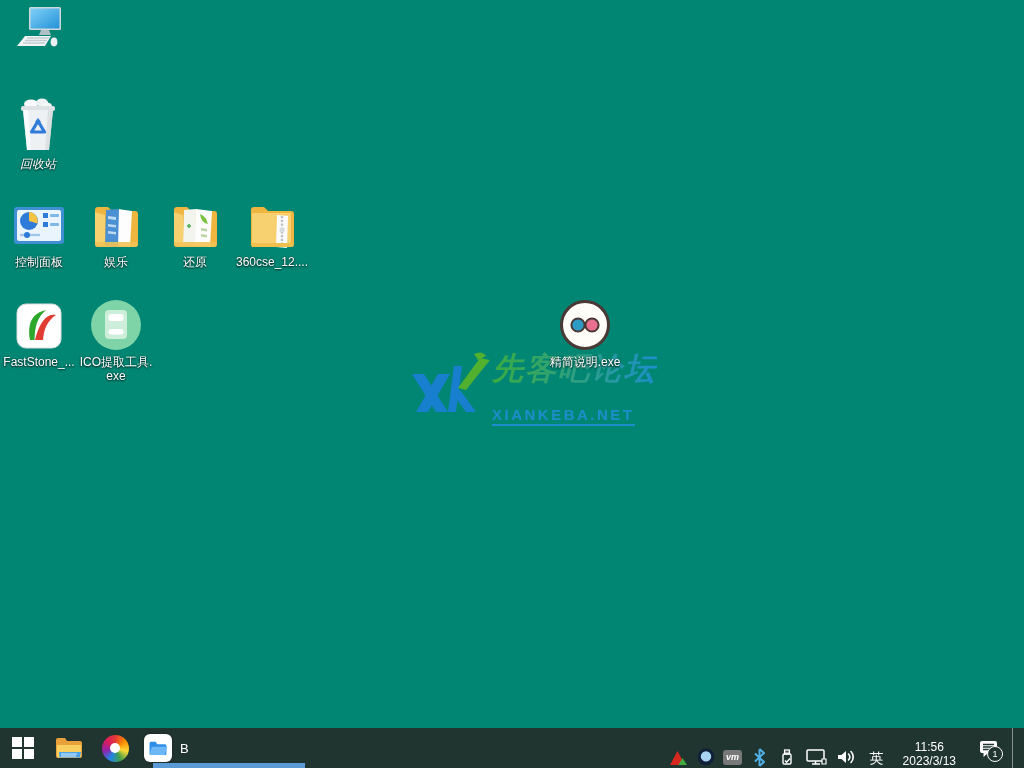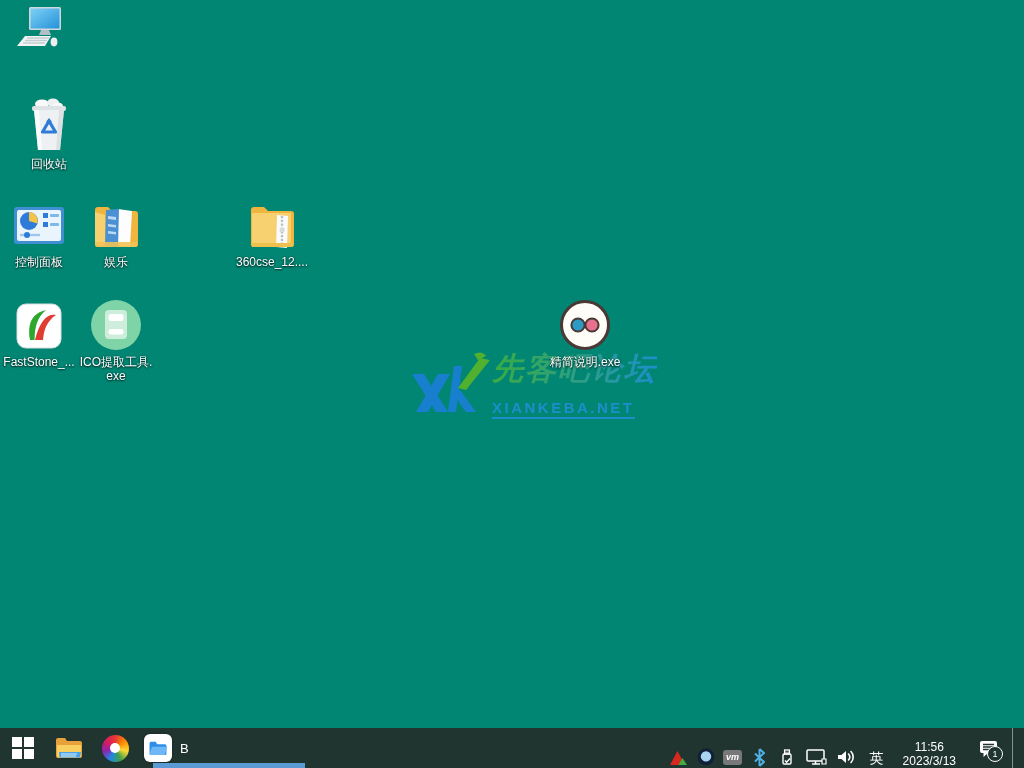--- a/index.html
+++ b/index.html
@@ -11,21 +11,21 @@
   .icon-art{height:52px;display:flex;align-items:center;justify-content:center;}
   .icon-label{margin-top:3px;font-size:12px;line-height:14px;color:#fff;text-align:center;
               text-shadow:0 1px 2px rgba(0,0,0,.75),0 0 2px rgba(0,0,0,.5);max-width:76px;word-break:break-all;}
 
   
   .watermark{position:absolute;left:404px;top:348px;display:flex;align-items:flex-start;opacity:.95;}
   .wm-text{margin-left:2px;display:flex;flex-direction:column;}
   .wm-brand{font-size:31px;font-weight:bold;font-style:italic;letter-spacing:2px;
             color:#2f9e4f;background:linear-gradient(90deg,#3fae3f 0%,#2f9e8f 60%,#1f8fd0 100%);
             -webkit-background-clip:text;background-clip:text;-webkit-text-fill-color:transparent;}
-  .wm-url{margin-top:9px;font-size:15px;font-weight:bold;letter-spacing:2.5px;color:#1f8fd0;
+  .wm-url{margin-top:16px;font-size:15px;font-weight:bold;letter-spacing:2.5px;color:#1f8fd0;
           border-bottom:2px solid #1f8fd0;padding-bottom:1px;width:max-content;}
 
   
   .caption{position:absolute;top:606px;left:0;width:100%;text-align:center;
            font-family:"DejaVu Serif",serif;font-weight:bold;font-size:64px;letter-spacing:7px;
            color:#e60d0d;
            text-shadow:-2px -2px 0 #fff,2px -2px 0 #fff,-2px 2px 0 #fff,2px 2px 0 #fff,
                        -3px 0 0 #fff,3px 0 0 #fff,0 -3px 0 #fff,0 3px 0 #fff,
                        4px 5px 3px rgba(0,0,0,.45);}
 
@@ -73,21 +73,21 @@
         <rect x="17.5" y="4.5" width="29" height="20" fill="url(#scr)"></rect>
         <path d="M28 26 h8 l2 5 h-12 z" fill="#b0bec5"></path>
         <path d="M12 32 L38 32 L32 42 L4 42 Z" fill="#f2f5f6"></path>
         <path d="M14 34 L36 34 M12 36.5 L34 36.5 M10 39 L32 39" stroke="#c3cdd2" stroke-width="1.4"></path>
         <ellipse cx="41" cy="38" rx="3.4" ry="4.4" fill="#eceff1"></ellipse>
       </svg>
     </div>
     <div class="icon-label"></div>
   </div>
 
-  <div class="icon-cell" style="left:11px;top:96px;">
+  <div class="icon-cell" style="left:0;top:96px;font-style:italic;">
     <div class="icon-art" style="height:58px;">
       <svg width="48" height="56" viewBox="0 0 48 56">
         <ellipse cx="17" cy="7" rx="7" ry="4.5" fill="#fafafa"></ellipse>
         <ellipse cx="28" cy="5.5" rx="6" ry="4" fill="#eef1f2"></ellipse>
         <ellipse cx="33" cy="9" rx="5" ry="3.5" fill="#f6f8f8"></ellipse>
         <rect x="7" y="9" width="34" height="5" rx="2" fill="#dde2e5"></rect>
         <path d="M9 13 L39 13 L35 53 L13 53 Z" fill="#eef1f3"></path>
         <path d="M9 13 L14 13 L17 53 L13 53 Z" fill="#ffffff" opacity=".7"></path>
         <path d="M34 13 L39 13 L35 53 L31 53 Z" fill="#d7dcdf" opacity=".8"></path>
         <path d="M24 24 L30.5 35 L17.5 35 Z" fill="none" stroke="#2f7bd9" stroke-width="3.2" stroke-linejoin="round"></path>
@@ -122,20 +122,35 @@
         <path d="M27 7 L41 9 L39 45 L25 43 Z" fill="#fdfdfd"></path>
         <path d="M15 8 L28 7 L27 45 L14 44 Z" fill="#4a90d2"></path>
         <path d="M17 14 l8 1 v3 l-8 -1 z M17 22 l8 1 v2.4 l-8 -1 z M17 29 l8 1 v2.4 l-8 -1 z" fill="#bcd9f2"></path>
         <path d="M4 10 L14 13 L14 45 L4 42 Z" fill="#f7d070"></path>
         <path d="M4 42 Q4 45 7 45 L44 45 Q46 45 46.6 43.4 L46 40 L4 40 Z" fill="#f2c255" opacity=".9"></path>
       </svg>
     </div>
     <div class="icon-label">娱乐</div>
   </div>
 
+  <div class="icon-cell" style="left:157px;top:200px;">
+    <div class="icon-art">
+      <svg width="50" height="48" viewBox="0 0 50 48">
+        <path d="M4 8 Q4 5 7 5 L17 5 L21 9 L44 9 Q47 9 47 12 L47 42 Q47 45 44 45 L7 45 Q4 45 4 42 Z" fill="#efb53f"></path>
+        <path d="M26 7 L42 9 L40 45 L24 43 Z" fill="#fdfdfd"></path>
+        <path d="M30 12 q6 2 8 10 q-7 -1 -8 -10 Z" fill="#7cc142"></path>
+        <path d="M31 26 l6 1 v2.4 l-6 -1 z M31 32 l6 1 v2.4 l-6 -1 z" fill="#bcd4a0"></path>
+        <path d="M14 8 L26 7 L25 44 L13 43 Z" fill="#f2f5ee"></path>
+        <path d="M17 24 l4 0 m-2 -2 l0 4" stroke="#4caf50" stroke-width="1.6"></path>
+        <path d="M4 10 L13 13 L13 45 L4 42 Z" fill="#f7d070"></path>
+        <path d="M4 42 Q4 45 7 45 L44 45 Q46 45 46.6 43.4 L46 40 L4 40 Z" fill="#f2c255" opacity=".9"></path>
+      </svg>
+    </div>
+    <div class="icon-label">还原</div>
+  </div>
 
   <div class="icon-cell" style="left:234px;top:200px;">
     <div class="icon-art">
       <svg width="50" height="48" viewBox="0 0 50 48">
         <path d="M4 8 Q4 5 7 5 L17 5 L21 9 L44 9 Q47 9 47 12 L47 42 Q47 45 44 45 L7 45 Q4 45 4 42 Z" fill="#efb53f"></path>
         <path d="M5 11 L44 11 L44 45 L5 45 Z" fill="#f7d070"></path>
         <path d="M30 13 L41 14 L40 46 L29 45 Z" fill="#fbfbfb"></path>
         <path d="M35 14 L35 45" stroke="#b9bfc4" stroke-width="2.4" stroke-dasharray="2.2 1.6"></path>
         <rect x="32.6" y="26" width="5" height="4" rx="1" fill="#d7dcdf"></rect>
         <path d="M4 42 Q4 45 7 45 L44 45 Q46 45 46.6 43.4 L46 41 L4 41 Z" fill="#eec04e"></path>

